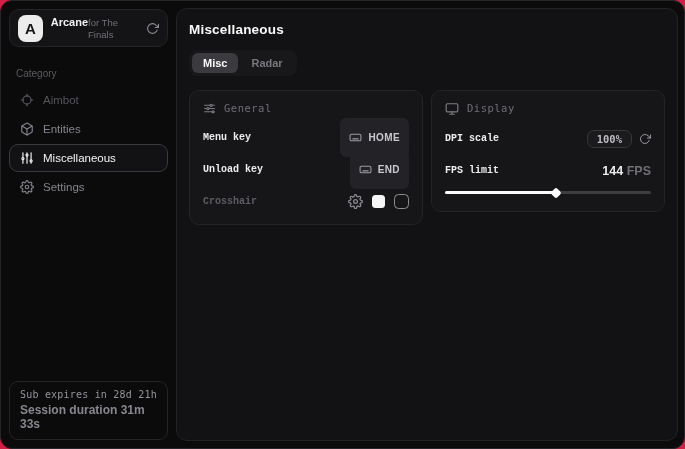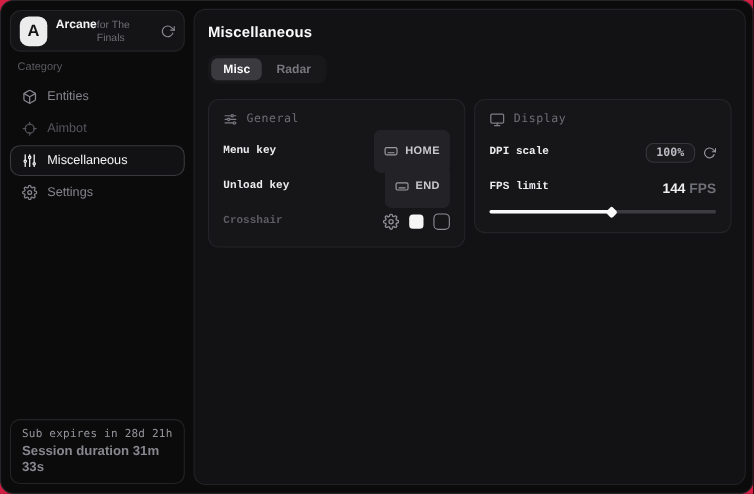--- a/index.html
+++ b/index.html
@@ -33,21 +33,21 @@
     width:27px; height:27px; border-radius:8px;
     background:#ececec; color:#141414;
     display:flex; align-items:center; justify-content:center;
     font-weight:700; font-size:15px;
   }
   .brand-text { display:flex; flex-direction:row; line-height:1.2; }
   .brand-title { font-size:11px; font-weight:700; color:#f2f2f4; }
   .brand-sub   { font-size:9.5px; color:#6f6f76; margin-top:1px; }
   .brand-refresh { margin-left:auto; color:#8a8a92; display:flex; }
   .category-label {
-    margin:9px 7px 7px; font-size:10px; color:#5a5a60; font-weight:500;
+    margin:21px 7px 7px; font-size:10px; color:#5a5a60; font-weight:500;
   }
   .nav { display:flex; flex-direction:column; gap:1px; }
   .nav-item {
     display:flex; align-items:center; gap:9px;
     height:28px; padding:0 10px; border:1px solid transparent;
     border-radius:9px; font-size:11.5px; font-weight:500;
     color:#84848c; cursor:default;
   }
   .nav-item .nicon { display:flex; color:inherit; }
   .nav-item.dim { color:#55555c; }
@@ -155,37 +155,37 @@
           <svg width="13" height="13" viewBox="0 0 24 24" fill="none" stroke="currentColor" stroke-width="2" stroke-linecap="round" stroke-linejoin="round">
               <path d="M23 4v6h-6"></path>
               <path d="M20.49 15a9 9 0 1 1-2.12-9.36L23 10"></path>
             </svg>
         </span>
       </div>
 
       <div class="category-label">Category</div>
 
       <nav class="nav">
+        <div class="nav-item dim">
+          <span class="nicon">
+            <svg width="14" height="14" viewBox="0 0 24 24" fill="none" stroke="currentColor" stroke-width="2" stroke-linecap="round">
+                <circle cx="12" cy="12" r="7"></circle>
+                <path d="M12 2v4M12 18v4M2 12h4M18 12h4"></path>
+              </svg>
+          </span>
+          <span>Aimbot</span>
+        </div>
         <div class="nav-item">
           <span class="nicon">
             <svg width="14" height="14" viewBox="0 0 24 24" fill="none" stroke="currentColor" stroke-width="2" stroke-linecap="round" stroke-linejoin="round">
                 <path d="M21 16V8a2 2 0 0 0-1-1.73l-7-4a2 2 0 0 0-2 0l-7 4A2 2 0 0 0 3 8v8a2 2 0 0 0 1 1.73l7 4a2 2 0 0 0 2 0l7-4A2 2 0 0 0 21 16z"></path>
                 <path d="M3.3 7l8.7 5 8.7-5M12 22V12"></path>
               </svg>
           </span>
           <span>Entities</span>
-        </div>
-        <div class="nav-item dim">
-          <span class="nicon">
-            <svg width="14" height="14" viewBox="0 0 24 24" fill="none" stroke="currentColor" stroke-width="2" stroke-linecap="round">
-                <circle cx="12" cy="12" r="7"></circle>
-                <path d="M12 2v4M12 18v4M2 12h4M18 12h4"></path>
-              </svg>
-          </span>
-          <span>Aimbot</span>
         </div>
         <div class="nav-item active">
           <span class="nicon">
             <svg width="14" height="14" viewBox="0 0 24 24" fill="none" stroke="currentColor" stroke-width="2" stroke-linecap="round">
                 <path d="M5 3v8M5 15v6M12 3v2M12 9v12M19 3v12M19 19v2"></path>
                 <circle cx="5" cy="13" r="1.8"></circle>
                 <circle cx="12" cy="7" r="1.8"></circle>
                 <circle cx="19" cy="17" r="1.8"></circle>
               </svg>
           </span>

